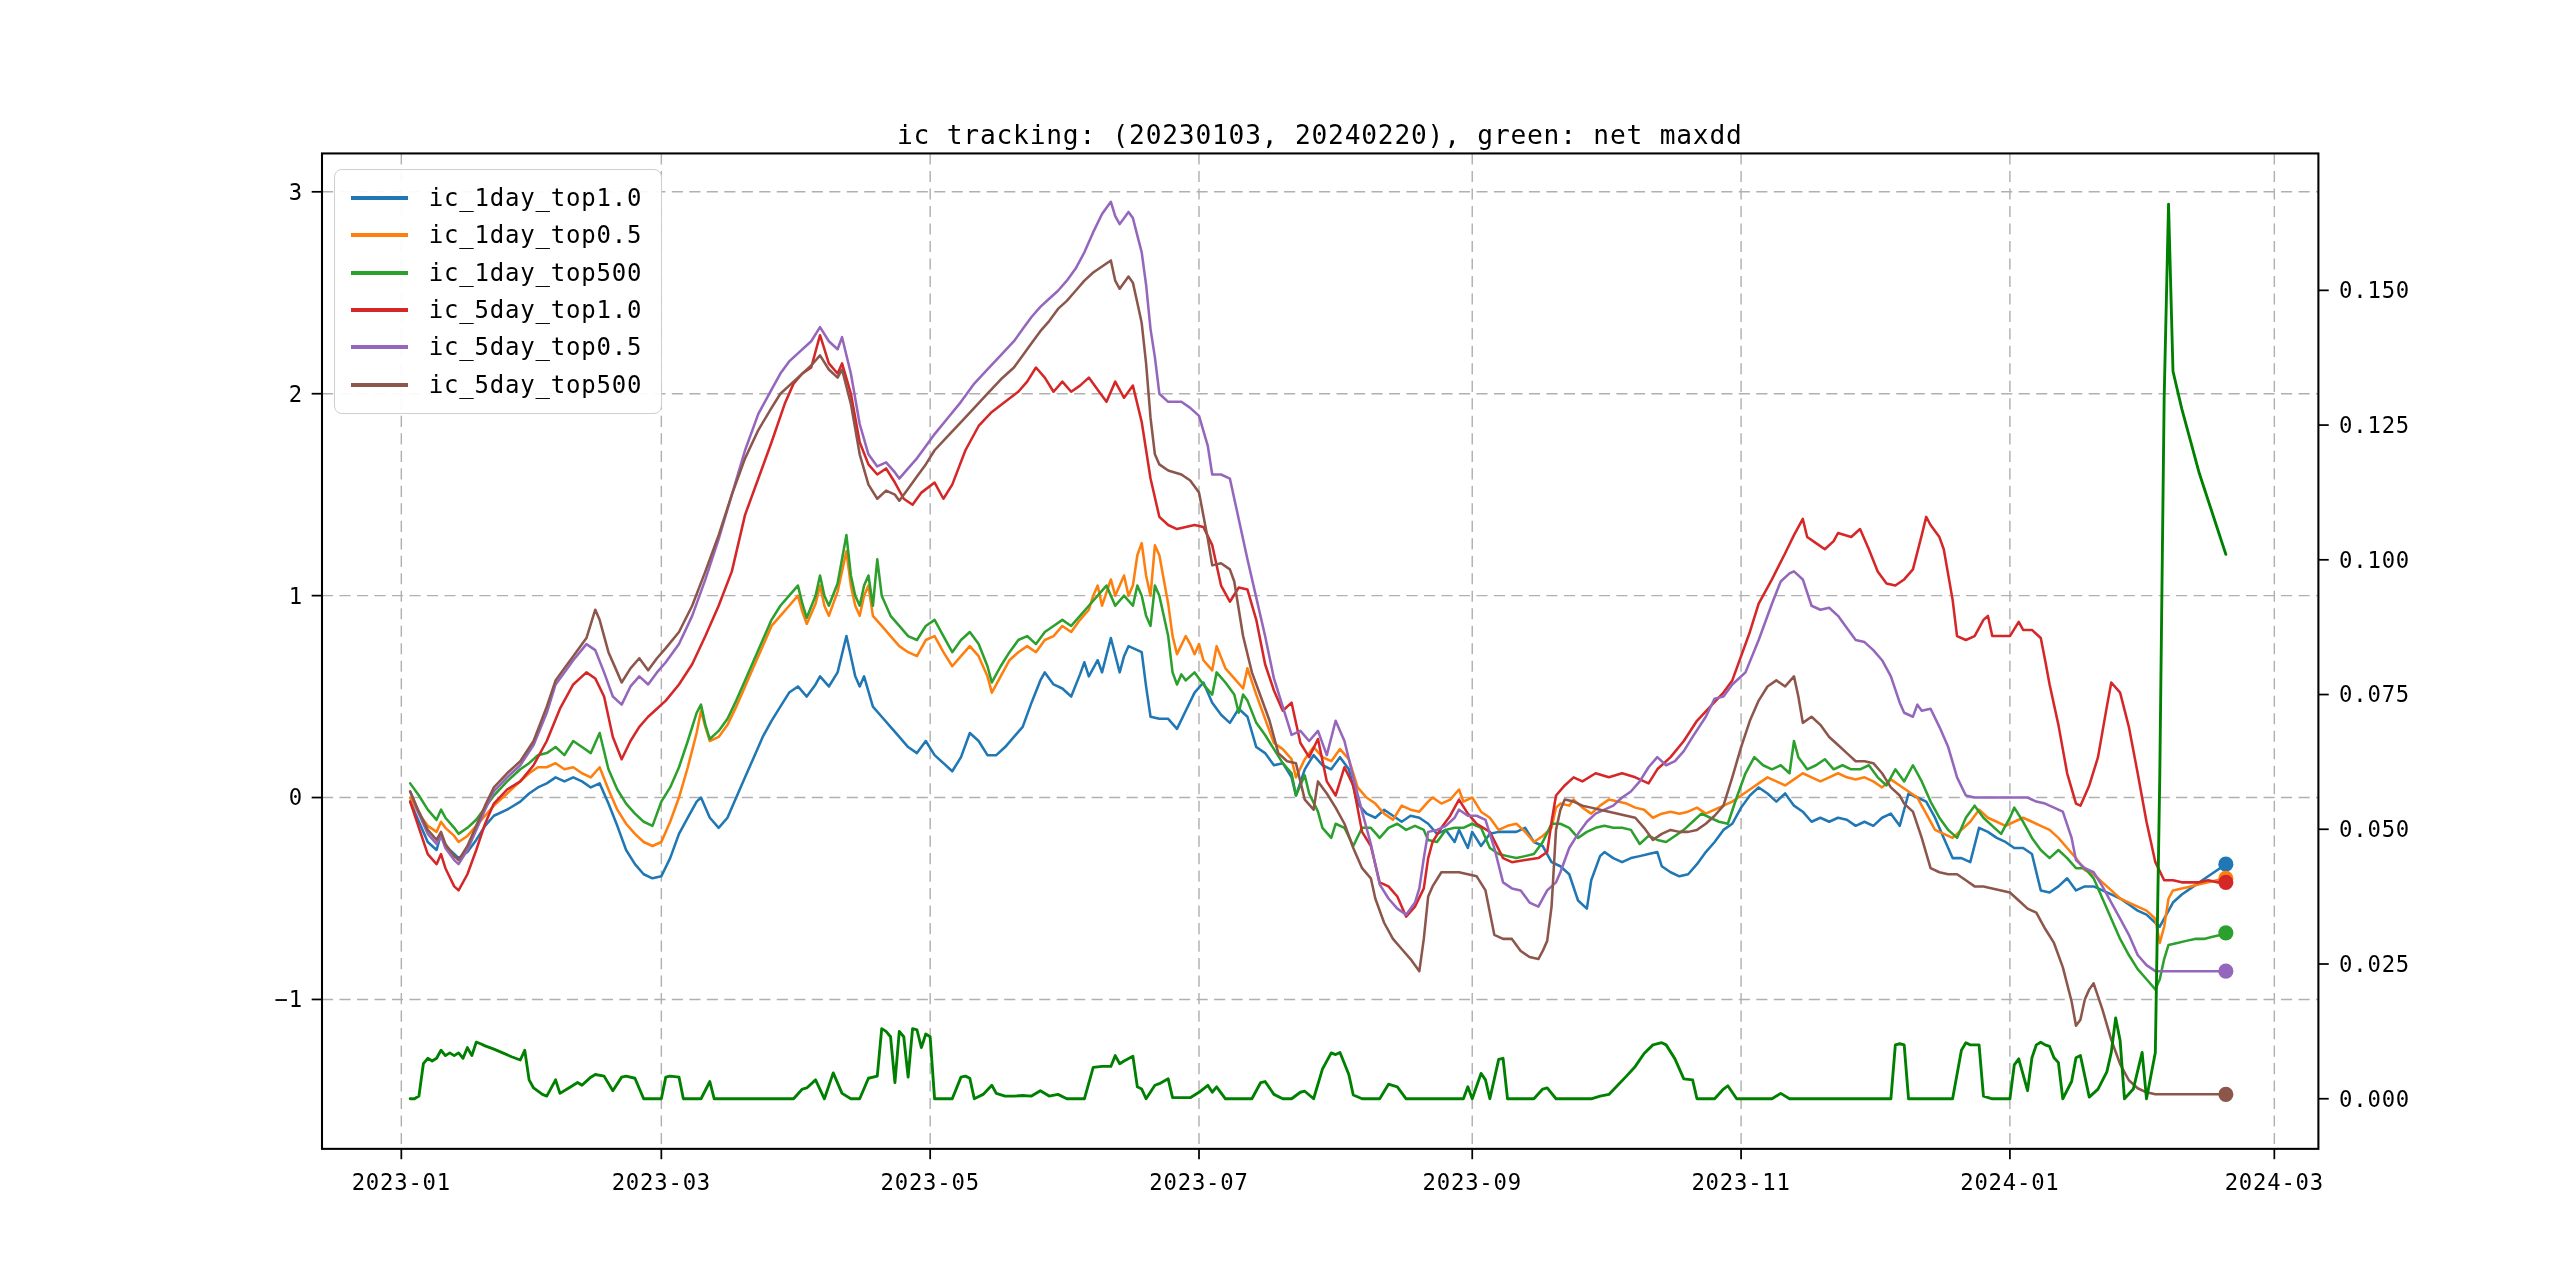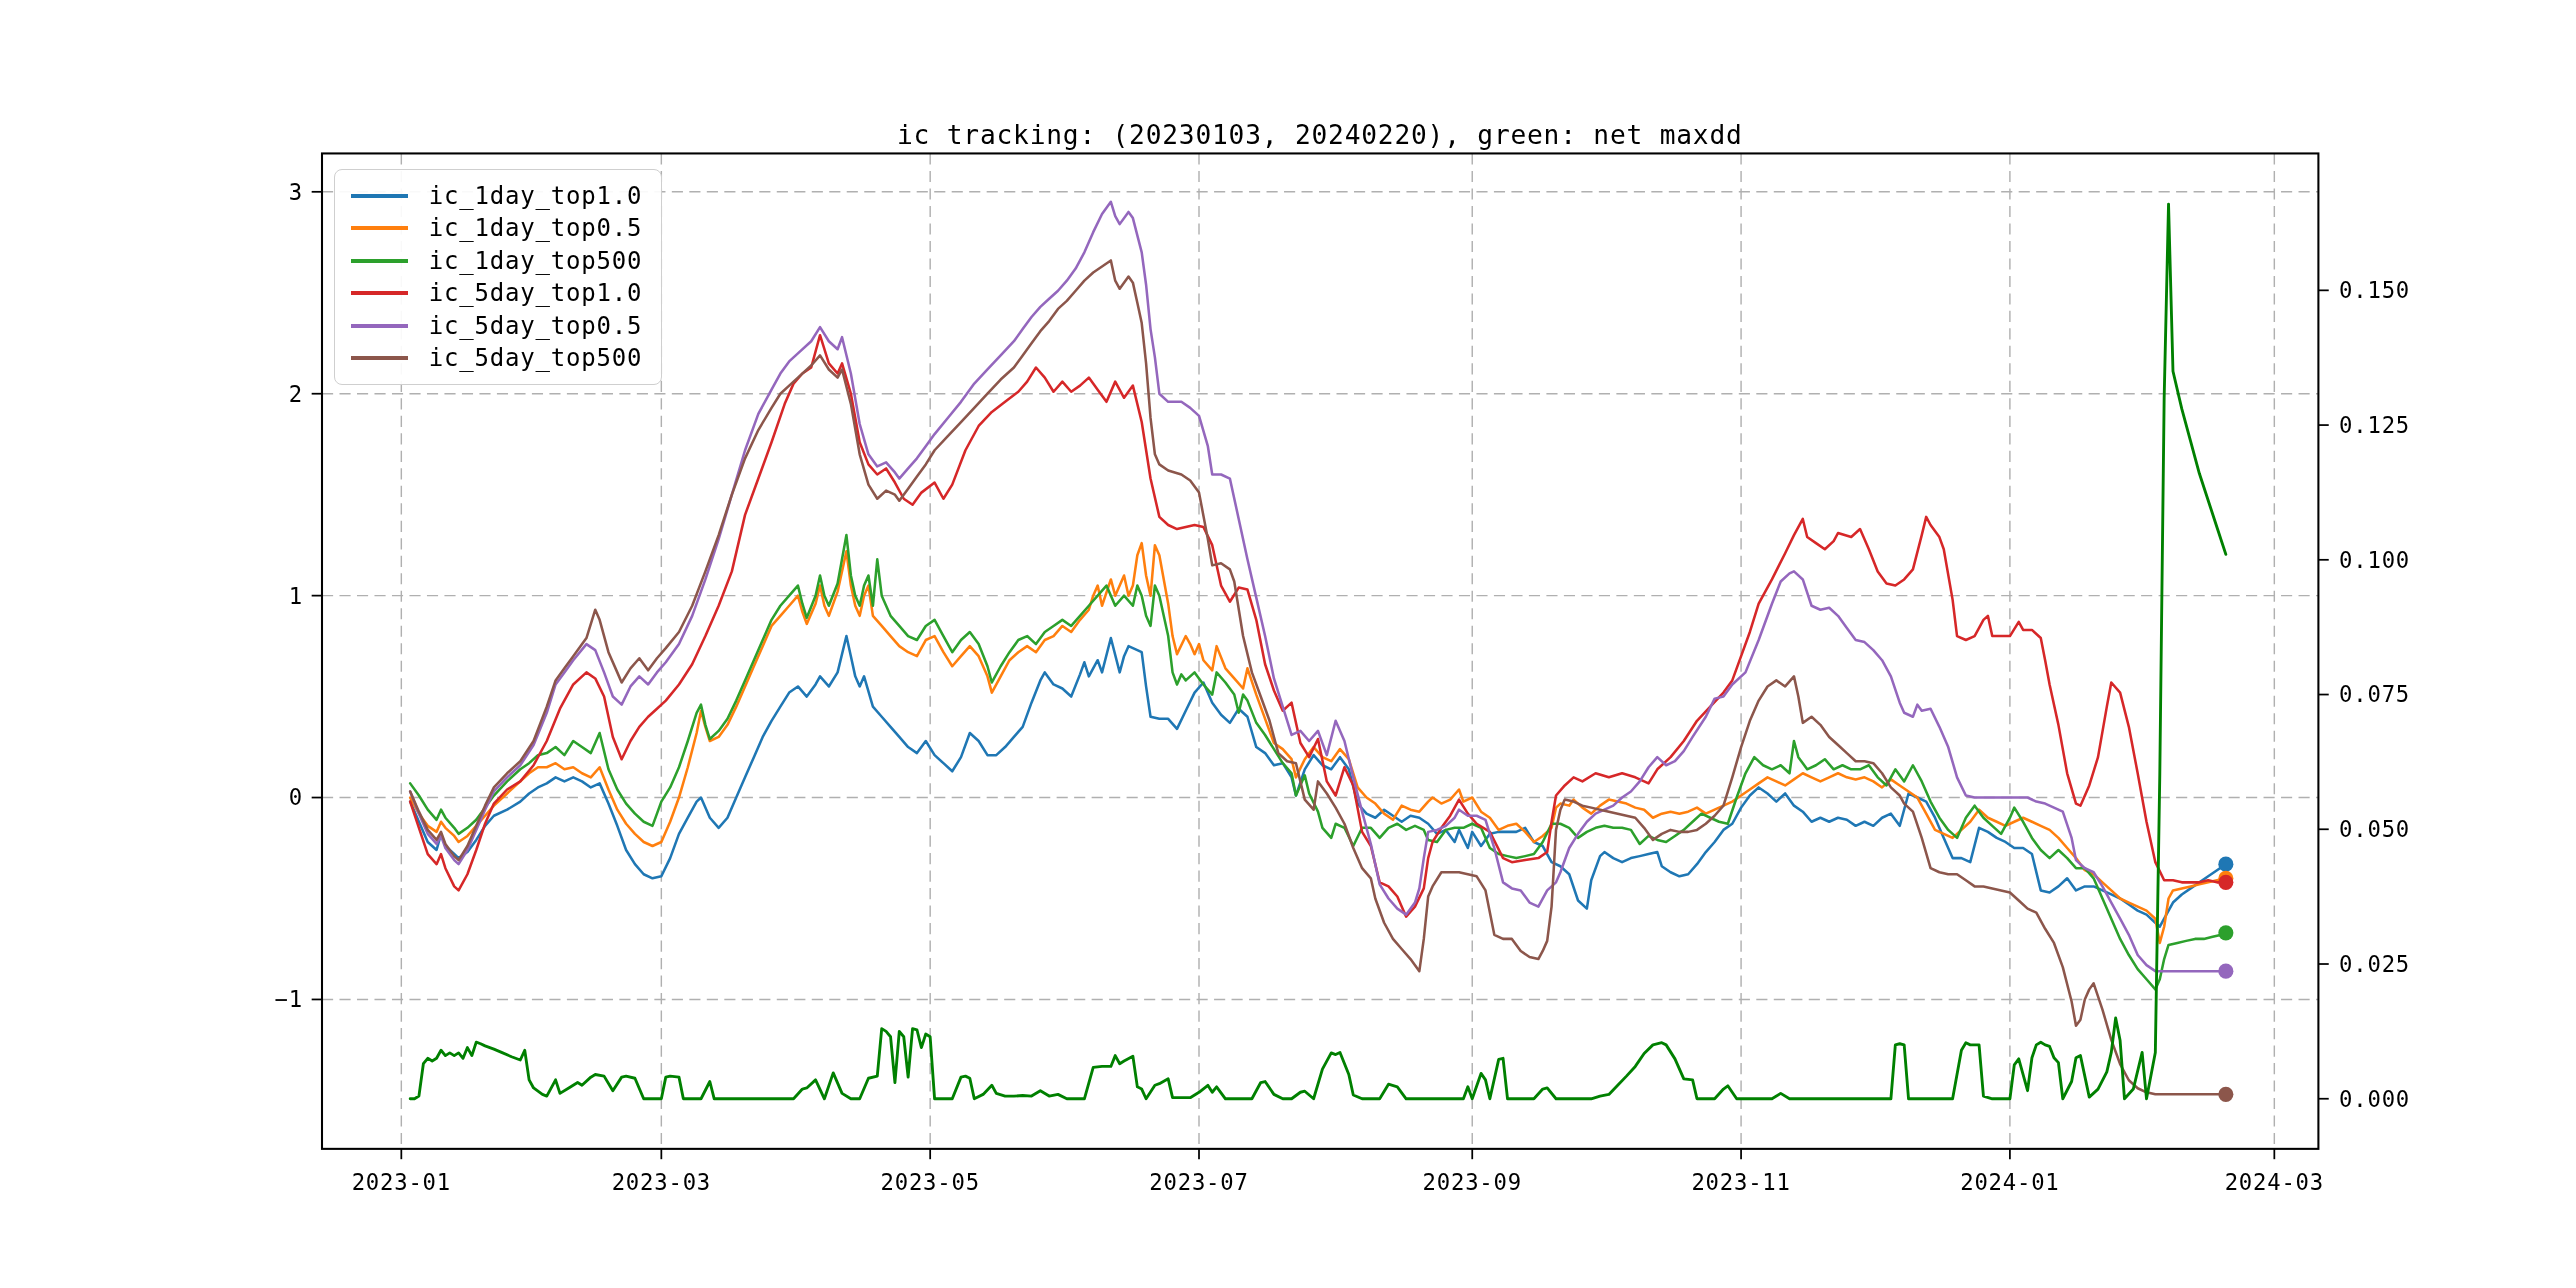--- a/index.html
+++ b/index.html
@@ -6,21 +6,21 @@
   .screen{position:relative;width:2576px;height:1288px;background:#ffffff;
           font-family:"DejaVu Sans Mono","Liberation Mono",monospace;overflow:hidden;}
   #chart-svg{position:absolute;left:0;top:0;}
   .grid{stroke:#b0b0b0;stroke-width:1.8;stroke-dasharray:14 8;fill:none;}
   .spine{fill:none;stroke:#000;stroke-width:2.6;}
   .tick{stroke:#000;stroke-width:2.2;}
   .ticklabel{font-size:28px;fill:#000;letter-spacing:1px;}
   .title-text{font-size:33px;fill:#000;letter-spacing:1px;}
   .legend{position:absolute;left:334px;top:169px;width:328px;box-sizing:border-box;
           background:rgba(255,255,255,0.92);border:1.6px solid #cfcfcf;border-radius:8px;
-          padding:9.5px 14.3px 9.5px 16px;display:flex;flex-direction:column;justify-content:space-around;height:216px;}
+          padding:9.5px 14.3px 9.5px 16px;display:flex;flex-direction:column;justify-content:space-around;height:245px;}
   .legend-item{display:flex;align-items:center;gap:20.7px;height:38px;}
   .legend-swatch{width:57px;height:4px;flex:0 0 57px;}
   .legend-label{font-size:24px;color:#000;letter-spacing:0.8px;white-space:nowrap;}
 </style>
 </head>
 <body>
 
 <div class="screen">
   <svg id="chart-svg" width="2576" height="1288" viewBox="0 0 3240 1620">
     <g id="grid-layer">

